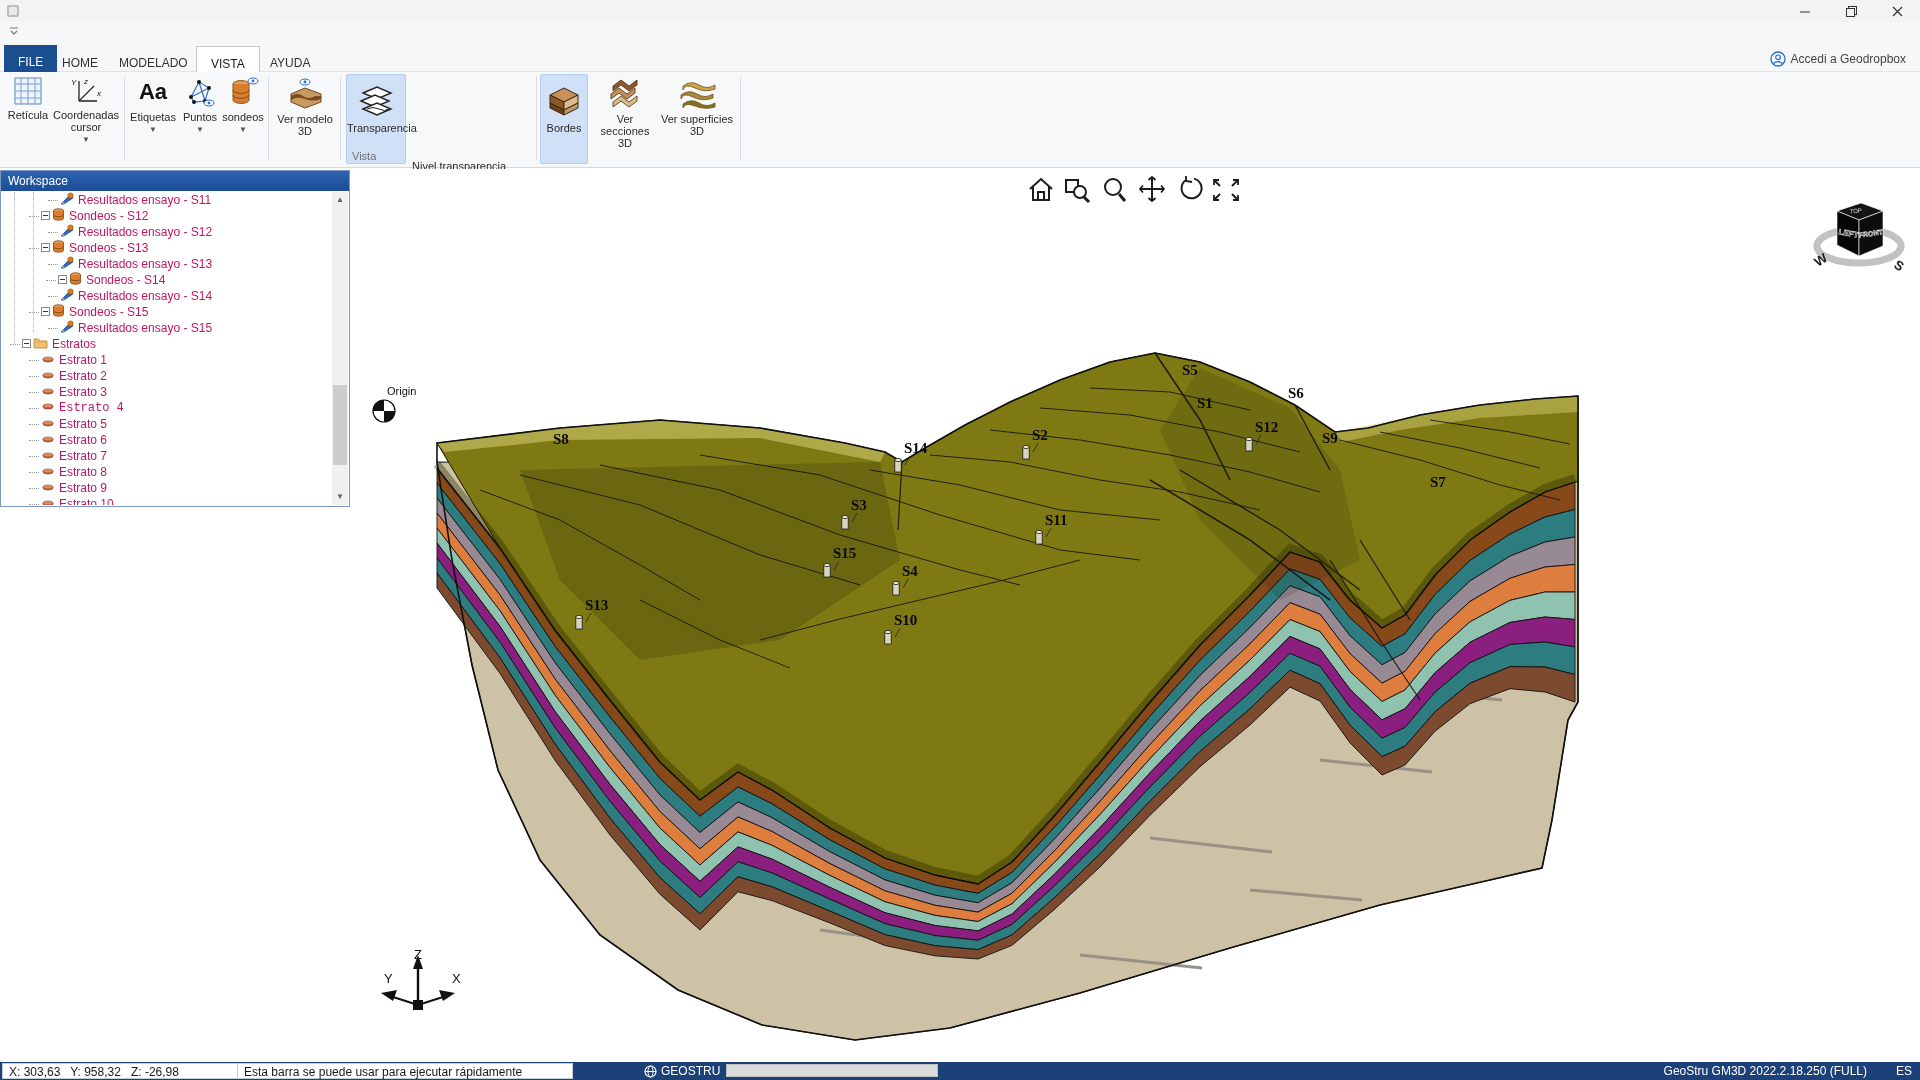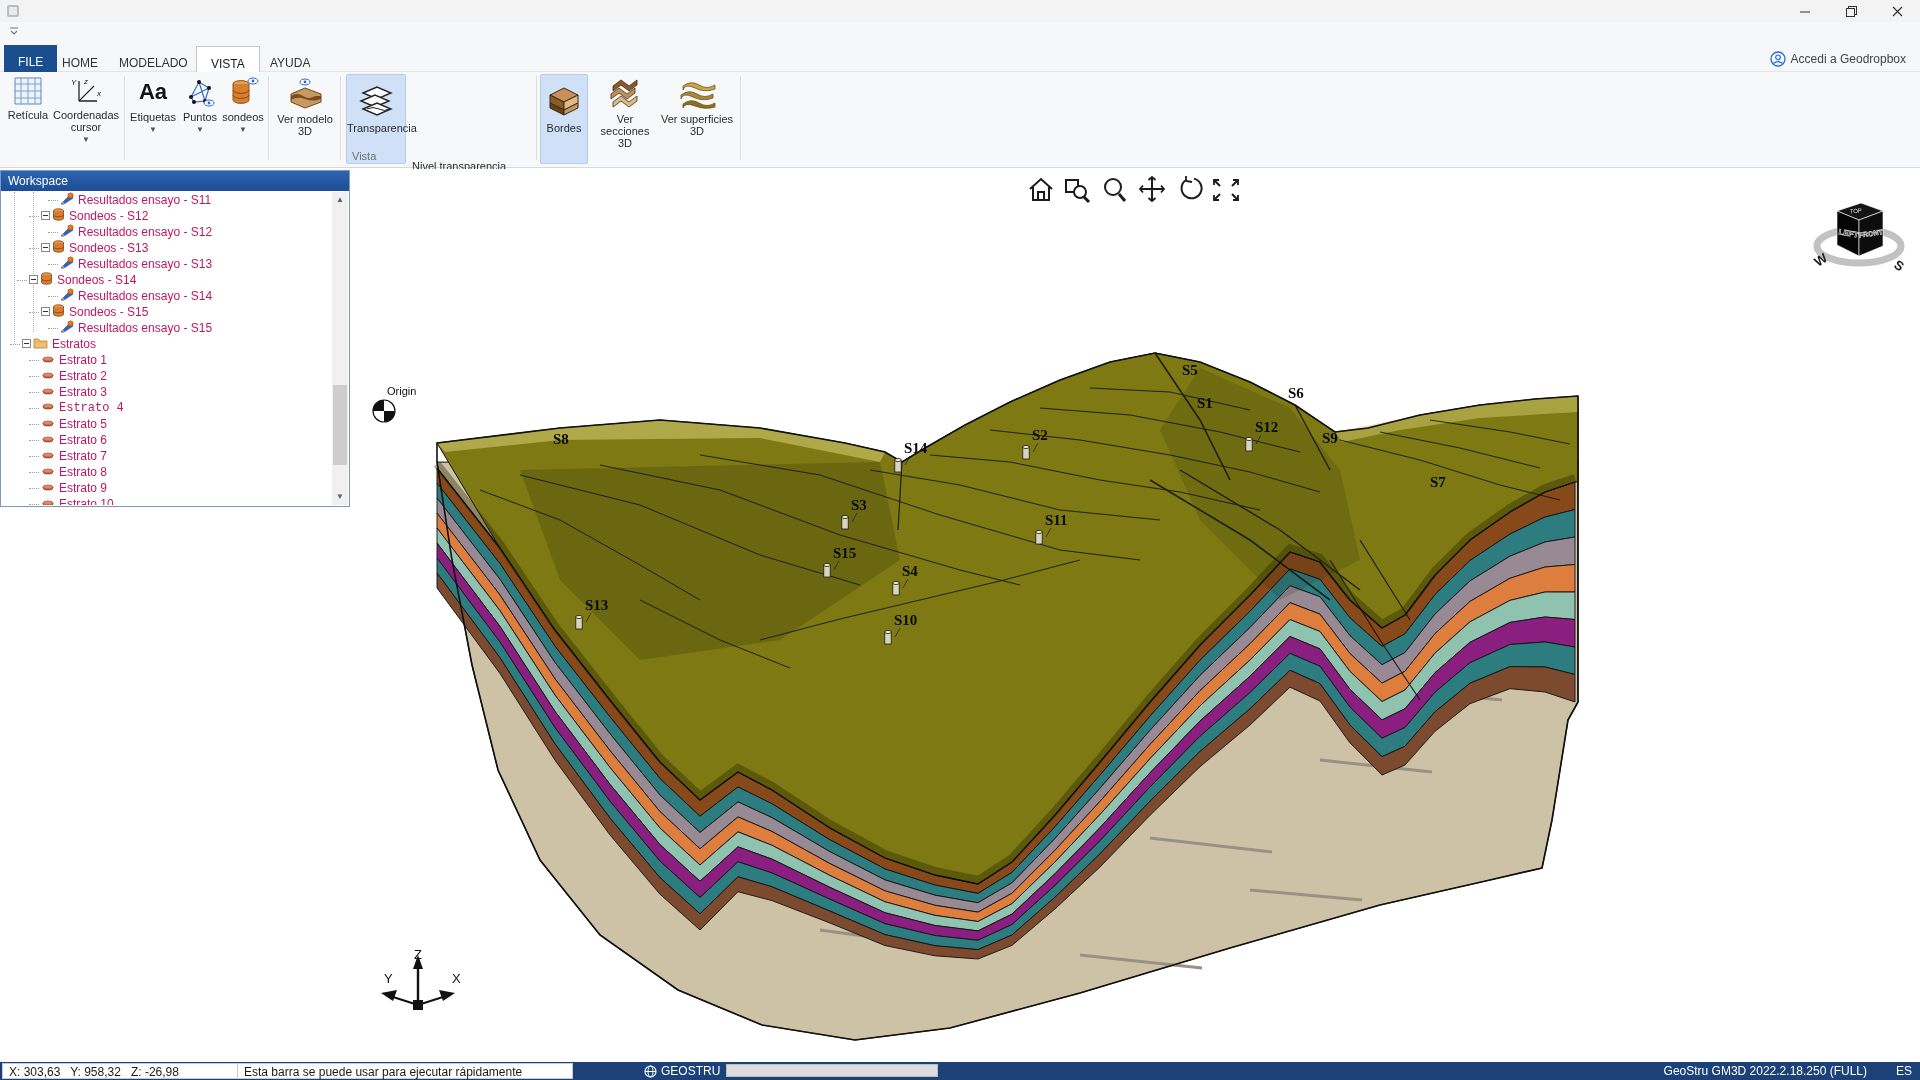--- a/index.html
+++ b/index.html
@@ -293,21 +293,21 @@
         </div>
         <div class="trow" style="top: 64px; left: 46px;">
           <span class="stub"></span>
           <span><svg width="14" height="13">
               <polygon points="1,12 10,3 13,6 4,12" fill="#3a66b8" stroke="#1d3f7a" stroke-width="0.7"></polygon>
               <circle cx="10.5" cy="3.5" r="2.6" fill="#e87820" stroke="#9a4a00" stroke-width="0.7"></circle>
               <circle cx="3" cy="11" r="1.5" fill="#7aa0d8"></circle>
             </svg></span>
           <span class="lbl">Resultados ensayo - S13</span>
         </div>
-        <div class="trow" style="top: 80px; left: 15px;">
+        <div class="trow" style="top: 80px; left: 44px;">
           <span class="stub"></span>
           <span><svg width="9" height="9" style="margin-right:2px">
               <rect x="0.5" y="0.5" width="8" height="8" fill="#fff" stroke="#8a8a8a"></rect>
               <line x1="2" y1="4.5" x2="7" y2="4.5" stroke="#333"></line>
             </svg></span>
           <span><svg width="13" height="13">
               <ellipse cx="6.5" cy="3" rx="5" ry="2.2" fill="#e89a4f" stroke="#7a4a1a" stroke-width="0.8"></ellipse>
               <path d="M1.5,3 V10 a5,2.2 0 0 0 10,0 V3" fill="#d97e2e" stroke="#7a4a1a" stroke-width="0.8"></path>
               <path d="M1.5,6.5 a5,2.2 0 0 0 10,0" fill="none" stroke="#8a4a1a"></path>
             </svg></span>

